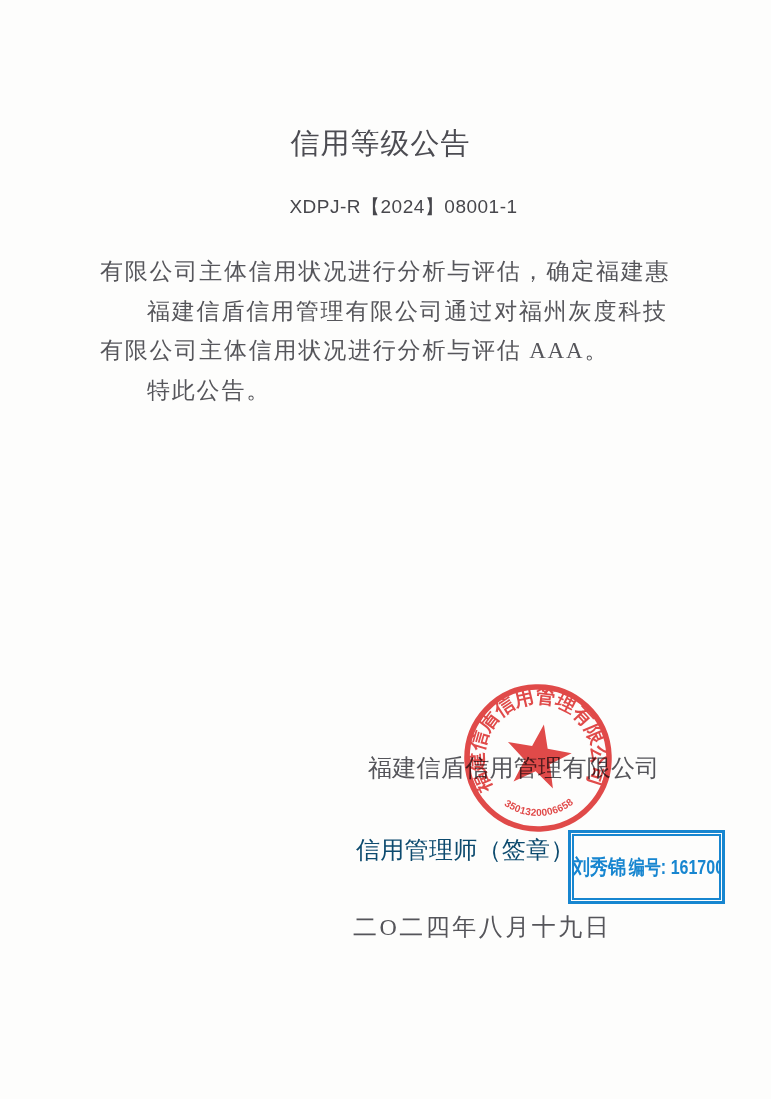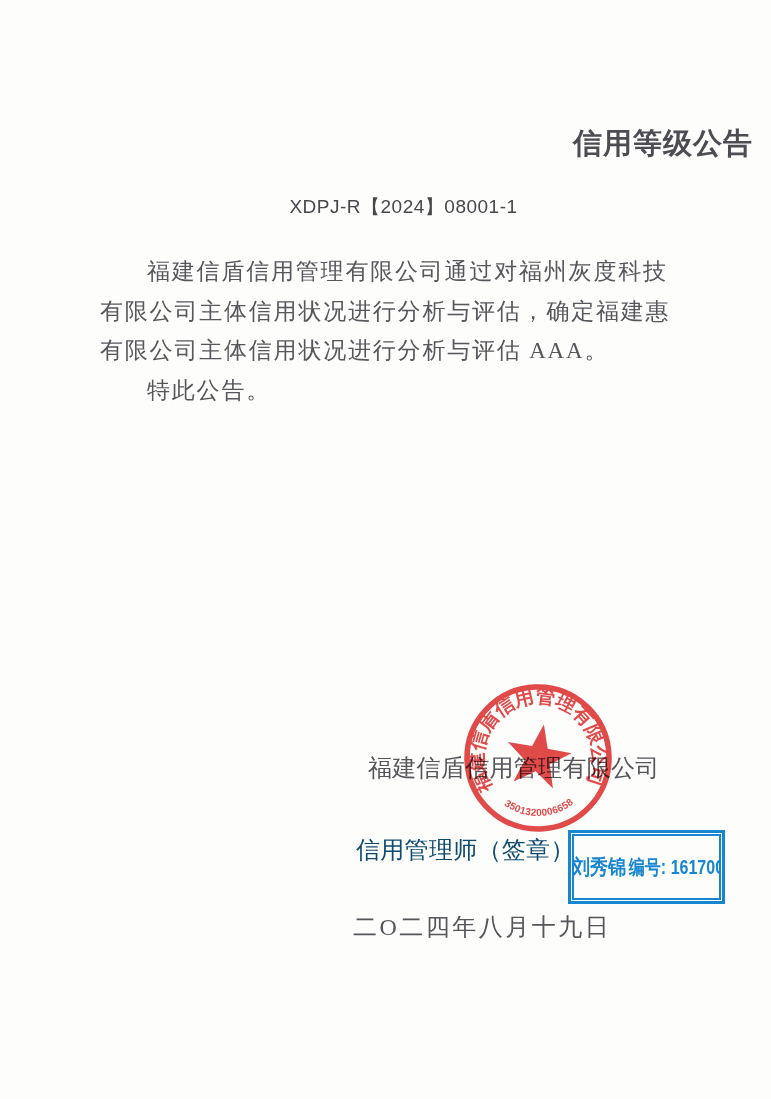--- a/index.html
+++ b/index.html
@@ -10,23 +10,23 @@
   }
   .page {
     position: relative;
     width: 771px; height: 1099px;
     background: #fdfdfc;
     overflow: hidden;
   }
   .doc-title {
     position: absolute;
     top: 124px; left: 0; right: 18px;
-    text-align: right;
+    text-align: center;
     font-size: 29px;
-    font-weight: bold;
+    font-weight: normal;
     color: #4c4c52;
     letter-spacing: 1px;
     margin-left: 8px;
   }
   .doc-number {
     position: absolute;
     top: 194px; left: 0; right: 8px;
     text-align: center;
     font-family: "Liberation Sans", sans-serif;
     font-size: 19px;
@@ -129,22 +129,22 @@
 </head>
 <body>
 
 <div class="page">
 
   <div class="doc-title">信用等级公告</div>
 
   <div class="doc-number">XDPJ-R【2024】08001-1</div>
 
   <div class="body-text">
+    <div class="body-line">有限公司主体信用状况进行分析与评估，确定福建惠</div>
     <div class="body-line indent">福建信盾信用管理有限公司通过对福州灰度科技</div>
-    <div class="body-line">有限公司主体信用状况进行分析与评估，确定福建惠</div>
     <div class="body-line">有限公司主体信用状况进行分析与评估 AAA。</div>
     <div class="body-line indent">特此公告。</div>
   </div>
 
   <div class="sig-company">福建信盾信用管理有限公司</div>
 
   <div class="sig-label">信用管理师（签章）</div>
 
   <div class="sig-date">二O二四年八月十九日</div>
 

